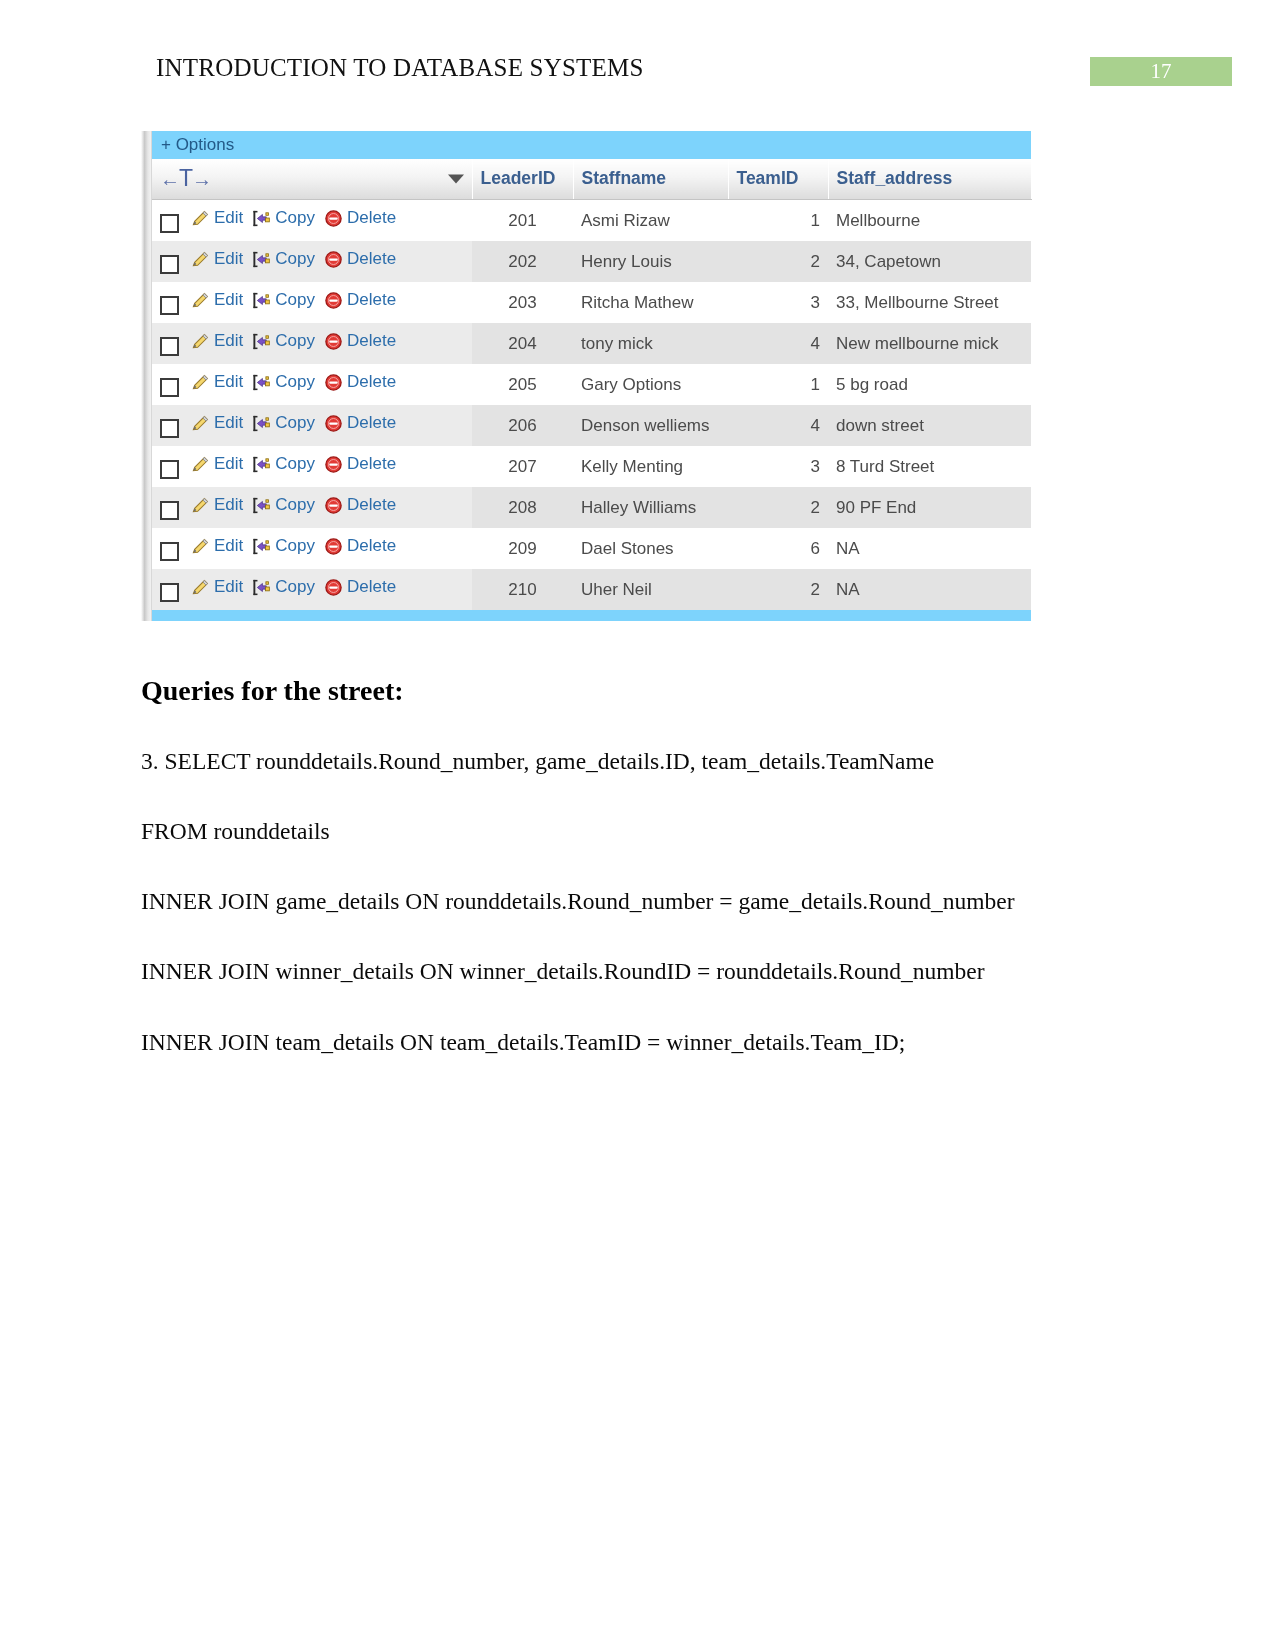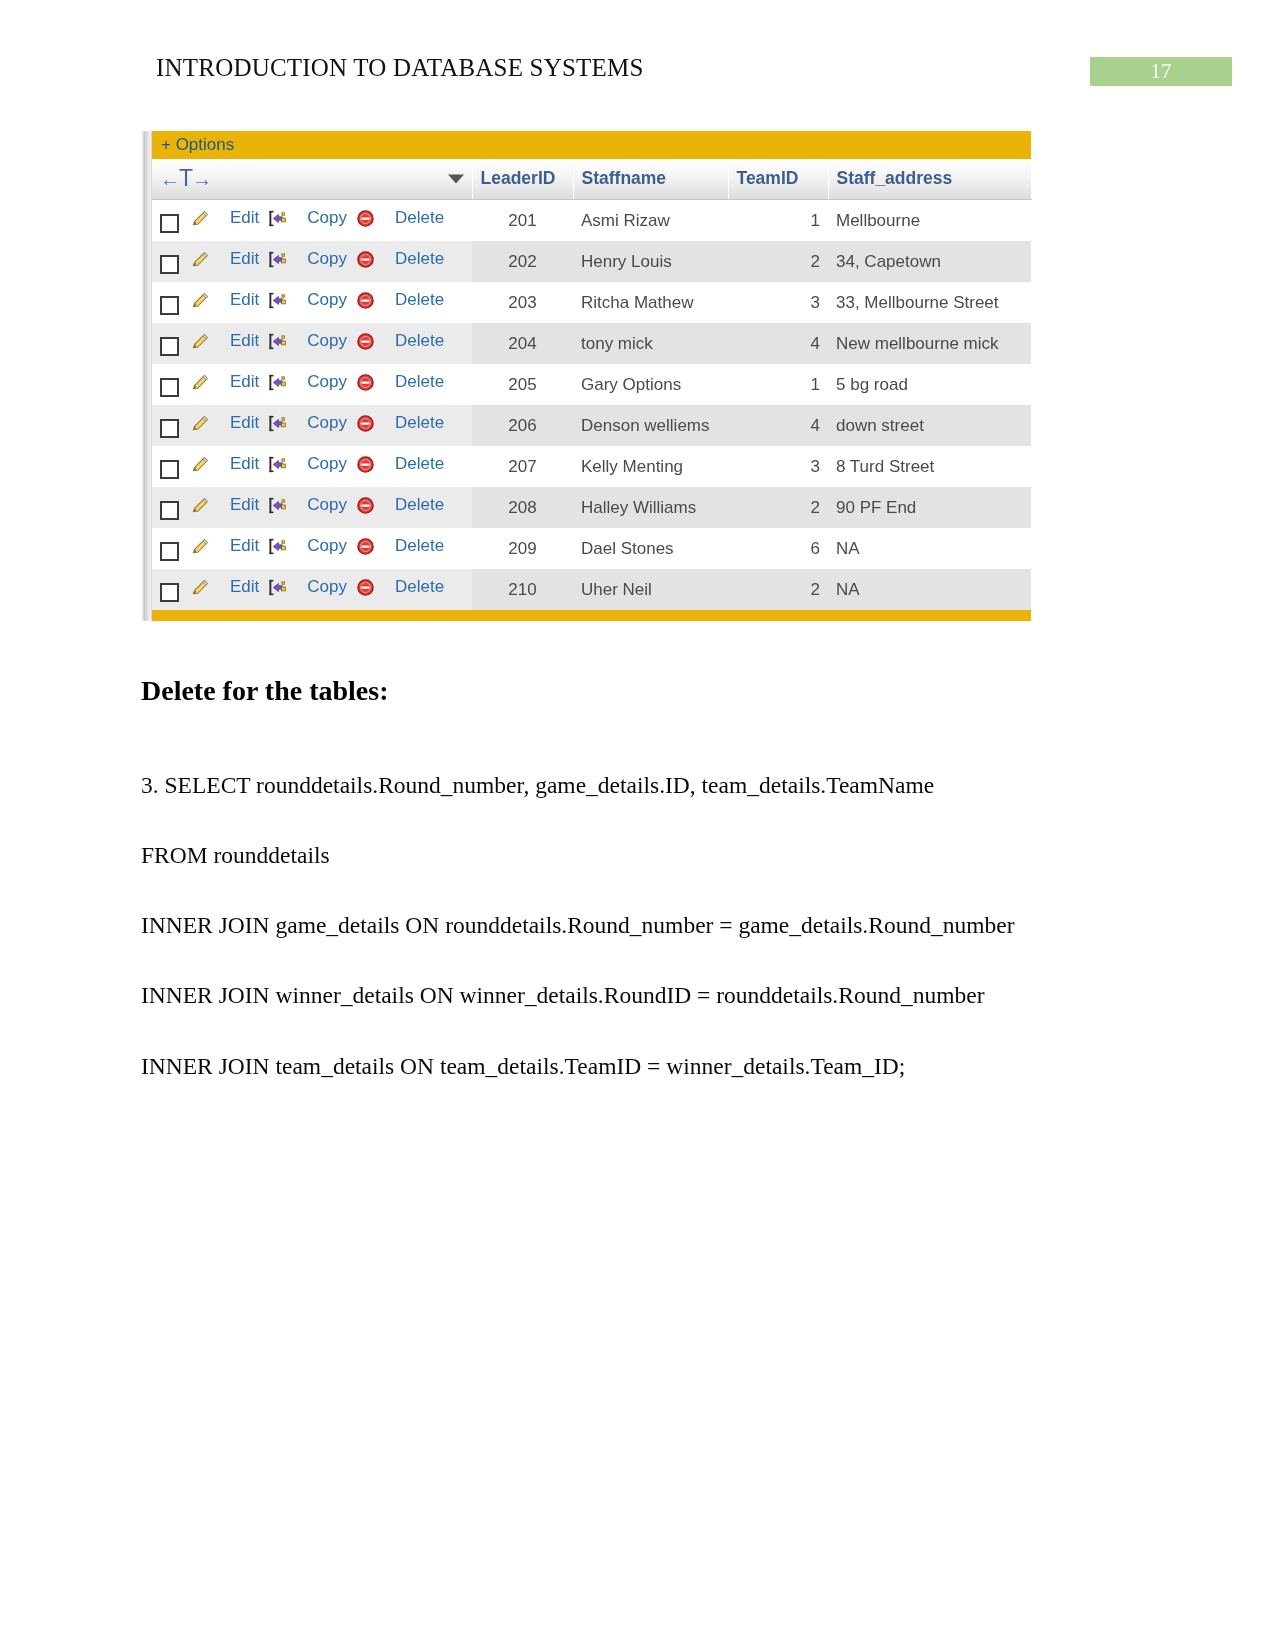--- a/index.html
+++ b/index.html
@@ -47,21 +47,21 @@
     margin-left: 21px;
   }
 
   
   .screenshot {
     position: absolute;
     left: 141px;
     top: 131px;
     width: 890px;
     height: 490px;
-    background: #eab308;
+    background: #7dd3fc;
     font-family: "Liberation Sans", sans-serif;
   }
   .screenshot .left-rail {
     position: absolute;
     left: 0; top: 0;
     width: 10px;
     height: 490px;
     background: linear-gradient(to right, #ffffff 0%, #c9c9c9 35%, #e7e7e7 70%, #f2f2f2 100%);
     border-right: 1px solid #d8d8d8;
   }
@@ -128,21 +128,21 @@
   }
   table.results tr.odd td { background: #ffffff; }
   table.results tr.even td { background: #e3e3e3; }
   table.results tr.even td.cell-actions { background: #ebebeb; }
   table.results tr.odd td.cell-actions { background: #ffffff; }
 
   td.cell-actions { padding-left: 10px; }
   .act {
     display: inline-flex;
     align-items: center;
-    gap: 20px;
+    gap: 4px;
     margin-right: 9px;
     color: #2c6dab;
     font-size: 17px;
     white-space: nowrap;
   }
   .row-check {
     display: inline-block;
     width: 15px; height: 15px;
     border: 2px solid #3b3b3b;
     background: #ffffff;
@@ -166,21 +166,20 @@
     color: #000000;
     white-space: nowrap;
   }
   .query-line {
     position: absolute;
     left: 141px;
     font-family: "Liberation Serif", serif;
     font-size: 23.5px;
     color: #0a0a0a;
     white-space: nowrap;
-    margin-top: 24px;
   }
   .q1 { top: 748px; }
   .q2 { top: 818px; }
   .q3 { top: 888px; }
   .q4 { top: 958px; }
   .q5 { top: 1029px; text-align: right; }
 </style>
 </head>
 <body>
 
@@ -527,19 +526,19 @@
             <td class="num-cell">210</td>
             <td>Uher Neil</td>
             <td class="teamid-cell">2</td>
             <td>NA</td>
           </tr>
         </tbody>
     </table>
   </div>
 </div>
 
-<div class="section-heading">Delete for the tables:</div>
+<div class="section-heading">Queries for the street:</div>
 
 <div class="query-line q1">3. SELECT rounddetails.Round_number, game_details.ID, team_details.TeamName</div>
 <div class="query-line q2">FROM rounddetails</div>
 <div class="query-line q3">INNER JOIN game_details ON rounddetails.Round_number = game_details.Round_number</div>
 <div class="query-line q4">INNER JOIN winner_details ON winner_details.RoundID = rounddetails.Round_number</div>
 <div class="query-line q5">INNER JOIN team_details ON team_details.TeamID = winner_details.Team_ID;</div>
 
 </body></html>

